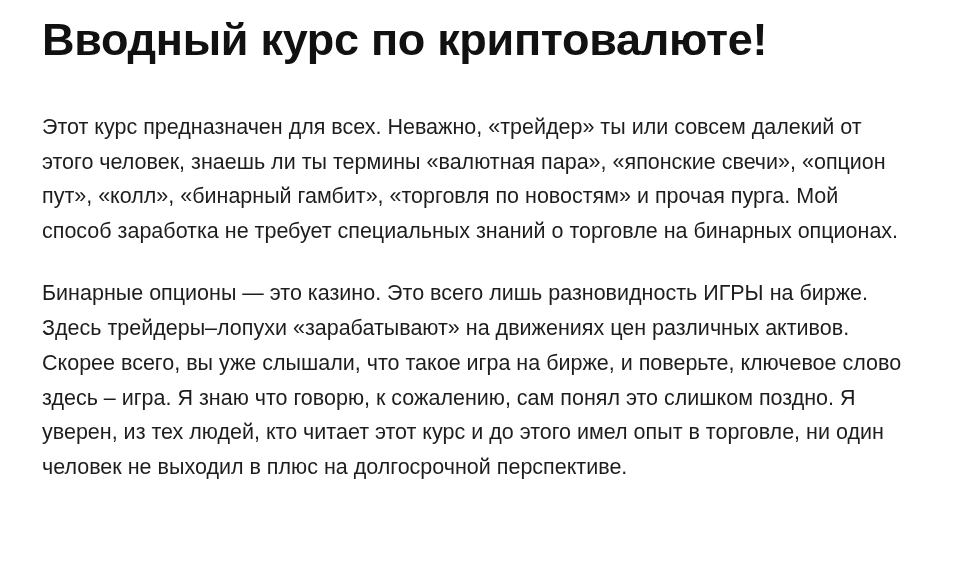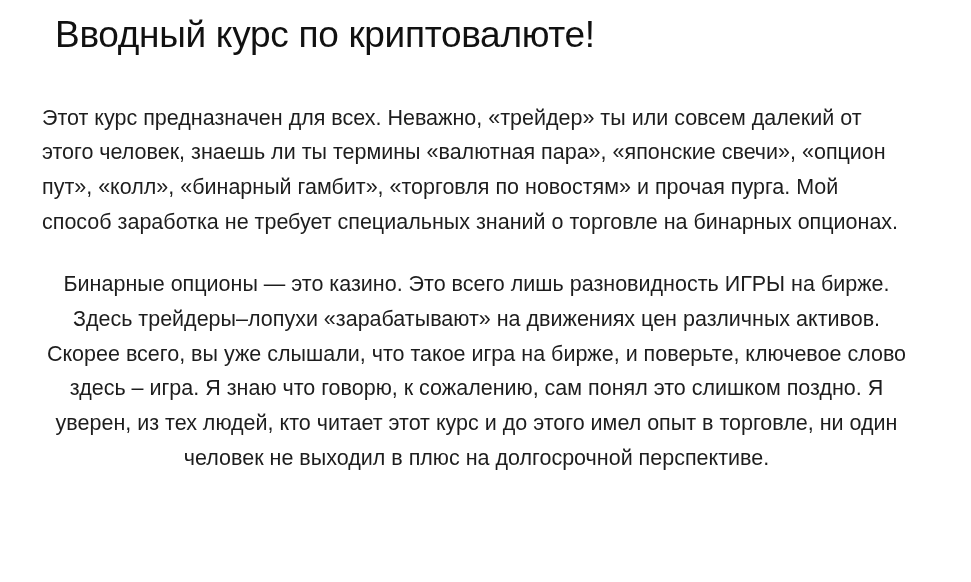--- a/index.html
+++ b/index.html
@@ -16,40 +16,39 @@
   }
   .page {
     box-sizing: border-box;
     width: 971px;
     height: 582px;
     padding: 14px 60px 0 42px;
     background: #ffffff;
   }
   .article-title {
     font-family: "Liberation Sans", sans-serif;
-    font-weight: normal;
-    font-size: 37px;
+    font-weight: bold;
+    font-size: 45px;
     line-height: 1.15;
     letter-spacing: -0.3px;
     color: #111111;
-    margin: 0 0 44px 13px;
+    margin: 0 0 44px 0;
   }
   .article-body {
     font-family: Liberation Sans, sans-serif;
     font-size: 21.5px;
     line-height: 1.62;
     color: #1d1d1d;
   }
   .paragraph {
     margin: 0 0 27px 0;
     text-align: left;
   }
   .paragraph:last-child {
     margin-bottom: 0;
-    text-align: center;
   }
 </style>
 </head>
 <body>
 
 <div class="page">
   <h1 class="article-title">Вводный курс по криптовалюте!</h1>
   <div class="article-body">
     <p class="paragraph">Этот курс предназначен для всех. Неважно, «трейдер» ты или совсем далекий от этого человек, знаешь ли ты термины «валютная пара», «японские свечи», «опцион пут», «колл», «бинарный гамбит», «торговля по новостям» и прочая пурга. Мой способ заработка не требует специальных знаний о торговле на бинарных опционах.</p>
     <p class="paragraph">Бинарные опционы — это казино. Это всего лишь разновидность ИГРЫ на бирже. Здесь трейдеры–лопухи «зарабатывают» на движениях цен различных активов. Скорее всего, вы уже слышали, что такое игра на бирже, и поверьте, ключевое слово здесь – игра. Я знаю что говорю, к сожалению, сам понял это слишком поздно. Я уверен, из тех людей, кто читает этот курс и до этого имел опыт в торговле, ни один человек не выходил в плюс на долгосрочной перспективе.</p>

